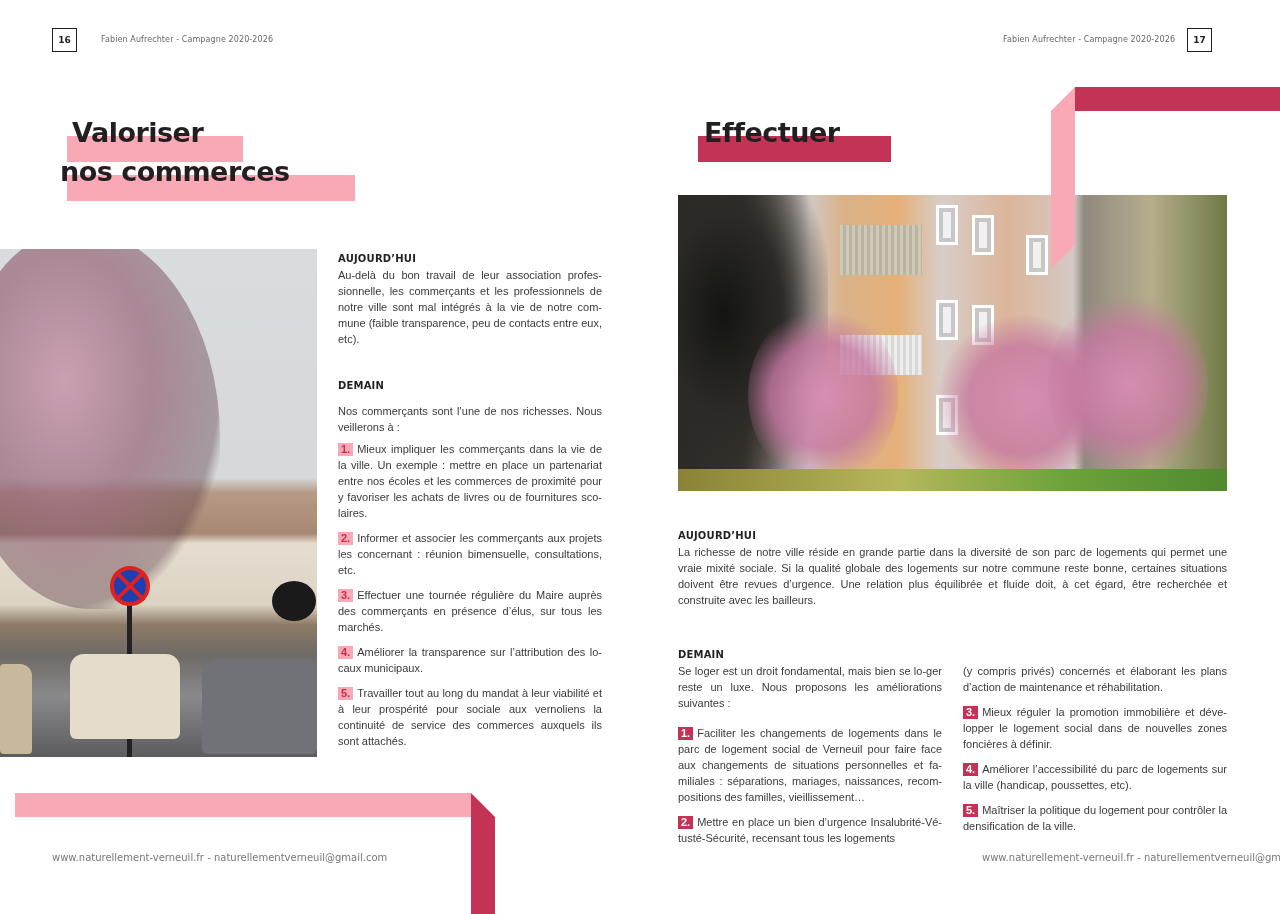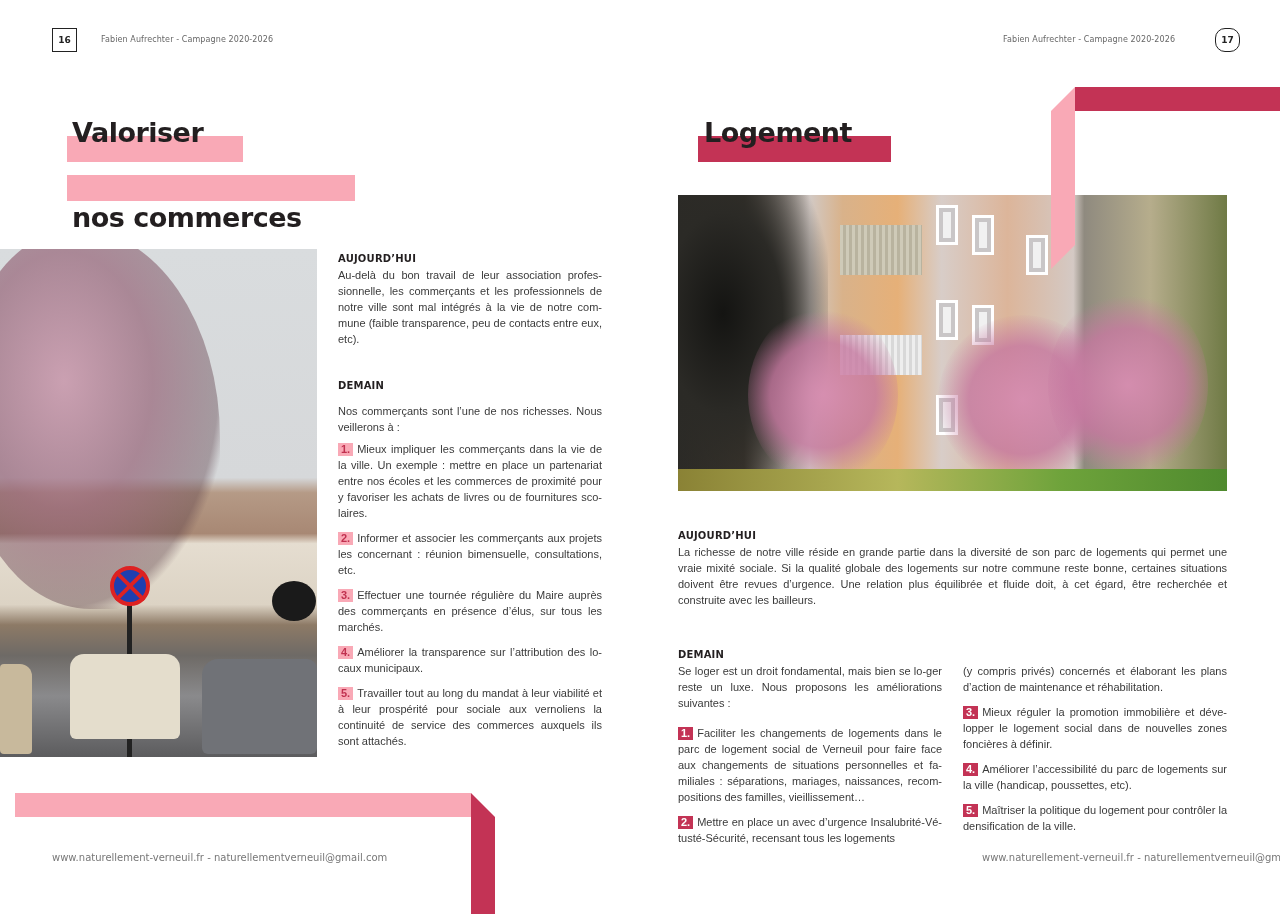--- a/index.html
+++ b/index.html
@@ -90,21 +90,21 @@
 </head>
 <body>
 
 <div class="page page-left">
   <div class="page-num" style="left:52px;">16</div>
   <div class="running-head" style="left:101px;">Fabien Aufrechter - Campagne 2020-2026</div>
 
   <div class="hl" style="left:67px; top:136px; width:176px; height:26px; background:#f9a9b6;"></div>
   <div class="hl" style="left:67px; top:175px; width:288px; height:26px; background:#f9a9b6;"></div>
   <div class="title-line" style="left:72px; top:117px;">Valoriser</div>
-  <div class="title-line" style="left:72px; top:156px;margin-top:46px;">nos commerces</div>
+  <div class="title-line" style="left:60px; top:156px;">nos commerces</div>
 
   <div class="photo photo-market">
     <div class="tree"></div>
     <div class="blackcircle"></div>
     <div class="pole"></div>
     <div class="sign"></div>
     <div class="car3"></div>
     <div class="car1"></div>
     <div class="car2"></div>
   </div>
@@ -126,24 +126,24 @@
   <svg class="ribbon" style="left:0; top:780px;" width="520" height="134">
     <rect x="15" y="13" width="456" height="24" fill="#f9a9b6"></rect>
     <polygon points="471,13 495,37 495,134 471,134" fill="#c33355"></polygon>
   </svg>
 
   <div class="footer" style="left:52px;">www.naturellement-verneuil.fr  -  naturellementverneuil@gmail.com</div>
 </div>
 
 <div class="page page-right">
   <div class="running-head" style="left:363px;">Fabien Aufrechter - Campagne 2020-2026</div>
-  <div class="page-num" style="left:575px;border-radius:10px;">17</div>
+  <div class="page-num" style="left:547px;">17</div>
 
   <div class="hl" style="left:58px; top:136px; width:193px; height:26px; background:#c33355;"></div>
-  <div class="title-line" style="left:64px; top:117px;">Logement</div>
+  <div class="title-line" style="left:64px; top:117px;">Effectuer</div>
 </div>
 
 <div class="photo photo-housing">
   <div class="darktree"></div>
   <div class="balcony" style="left:162px; top:30px; width:82px; height:50px;"></div>
   <div class="balcony" style="left:162px; top:140px; width:82px; height:40px; background:repeating-linear-gradient(90deg,#eee 0 3px,#d8d8d8 3px 6px);"></div>
   <div class="win" style="left:258px; top:10px;"></div>
   <div class="win" style="left:294px; top:20px;"></div>
   <div class="win" style="left:348px; top:40px;"></div>
   <div class="win" style="left:258px; top:105px;"></div>
@@ -161,21 +161,21 @@
 </svg>
 
 <div class="section-label" style="left:678px; top:530px;">AUJOURD’HUI</div>
 <div class="body-text" style="left:678px; top:544px; width:549px;">La richesse de notre ville réside en grande partie dans la diversité de son parc de logements qui permet une vraie mixité sociale. Si la qualité globale des logements sur notre commune reste bonne, certaines situations doivent être revues d’urgence. Une relation plus équilibrée et fluide doit, à cet égard, être recherchée et construite avec les bailleurs.</div>
 
 <div class="section-label" style="left:678px; top:649px;">DEMAIN</div>
 <div class="body-text" style="left:678px; top:663px; width:264px;">Se loger est un droit fondamental, mais bien se lo-ger reste un luxe. Nous proposons les améliorations suivantes :</div>
 
 <div class="body-text" style="left:678px; top:725px; width:264px;">
   <p><span class="num num-dark">1.</span><span>Faciliter les changements de logements dans le parc de logement social de Verneuil pour faire face aux changements de situations personnelles et fa-miliales : séparations, mariages, naissances, recom-positions des familles, vieillissement…</span></p>
-  <p><span class="num num-dark">2.</span><span>Mettre en place un avec d’urgence Insalubrité-Vé-tusté-Sécurité, recensant tous les logements</span></p>
+  <p><span class="num num-dark">2.</span><span>Mettre en place un bien d’urgence Insalubrité-Vé-tusté-Sécurité, recensant tous les logements</span></p>
 </div>
 
 <div class="body-text" style="left:963px; top:663px; width:264px;">
   <p>(y compris privés) concernés et élaborant les plans d’action de maintenance et réhabilitation.</p>
   <p><span class="num num-dark">3.</span><span>Mieux réguler la promotion immobilière et déve-lopper le logement social dans de nouvelles zones foncières à définir.</span></p>
   <p><span class="num num-dark">4.</span><span>Améliorer l’accessibilité du parc de logements sur la ville (handicap, poussettes, etc).</span></p>
   <p><span class="num num-dark">5.</span><span>Maîtriser la politique du logement pour contrôler la densification de la ville.</span></p>
 </div>
 
 <div class="footer" style="left:982px;">www.naturellement-verneuil.fr  -  naturellementverneuil@gmail.com</div>

